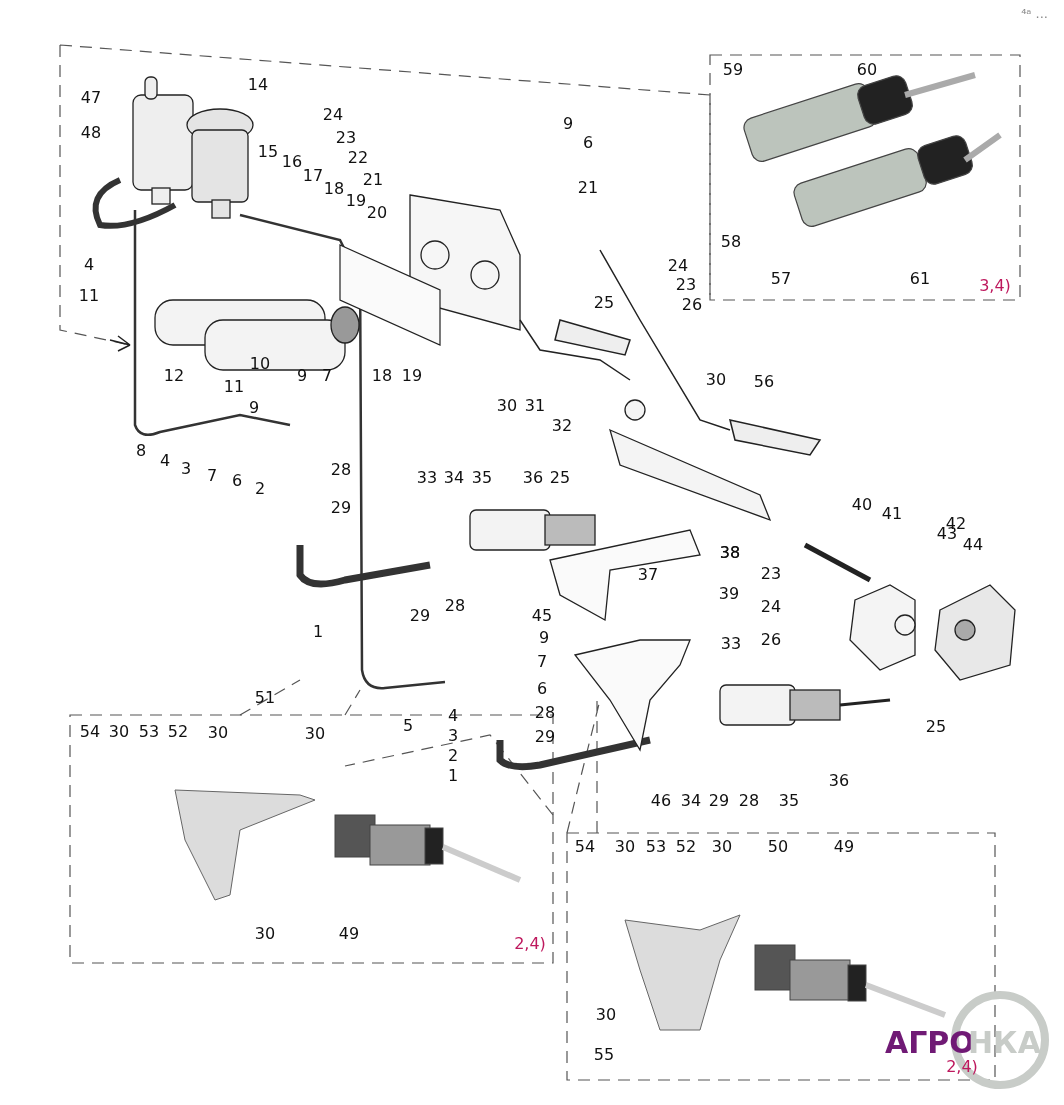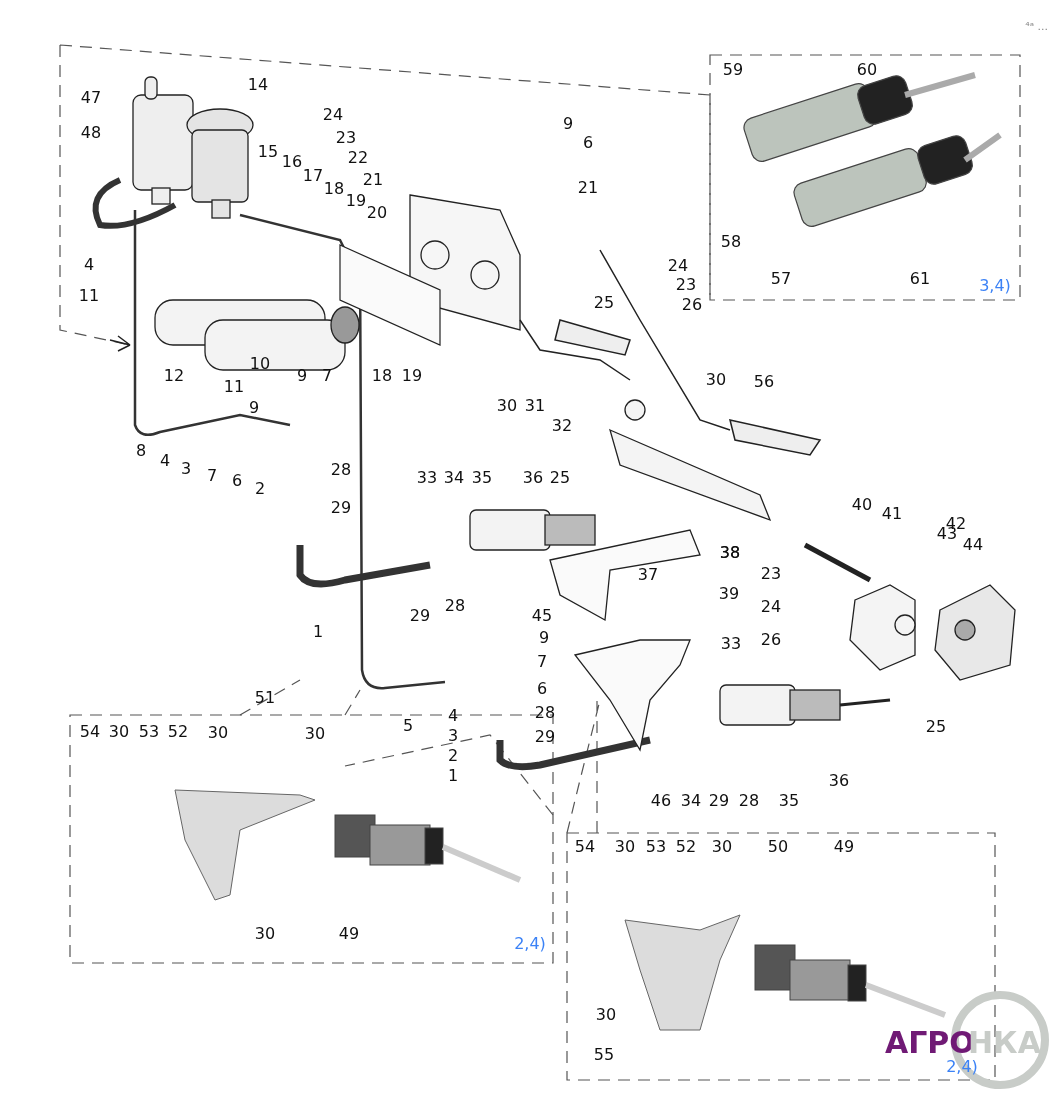--- a/index.html
+++ b/index.html
@@ -1,21 +1,21 @@
 <!DOCTYPE html>
 <html><head>
 <meta charset="utf-8">
 <style>
   html,body{margin:0;padding:0;background:#fff;}
   body{width:1064px;height:1105px;position:relative;overflow:hidden;font-family:"DejaVu Sans",sans-serif;}
   #stage{position:absolute;left:0;top:0;width:1064px;height:1105px;}
   .lbl{position:absolute;font-size:16px;color:#111;line-height:1;white-space:nowrap;transform:translate(-50%,-50%);}
-  .note{position:absolute;font-size:16px;color:#3b82f6;transform:translate(-50%,-50%);}
+  .note{position:absolute;font-size:16px;color:#be185d;transform:translate(-50%,-50%);}
   .wm{position:absolute;}
-  .corner{position:absolute;right:16px;top:20px;font-size:11px;color:#888;text-align:center;}
+  .corner{position:absolute;right:16px;top:6px;font-size:13px;color:#888;text-align:center;}
   svg{position:absolute;left:0;top:0;}
 </style>
 </head>
 <body>
 
 <div id="stage">
   <svg width="1064" height="1105" viewBox="0 0 1064 1105">
     <g fill="none" stroke="#555" stroke-width="1.2" stroke-dasharray="12,8">
 
       <path d="M60,45 L710,95 L710,300 M60,45 L60,330 L130,345"></path>

